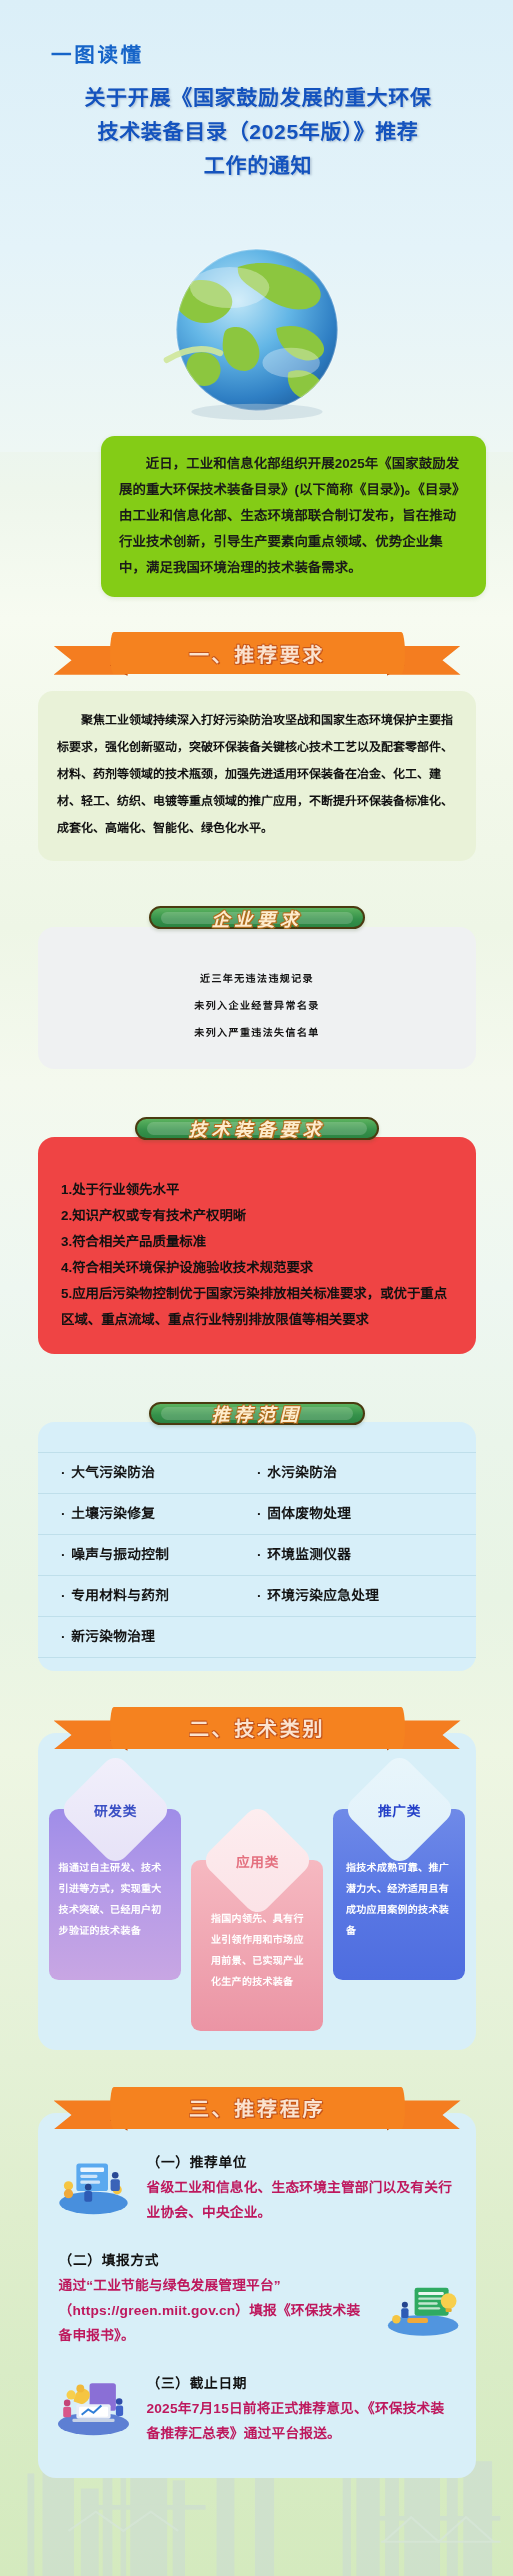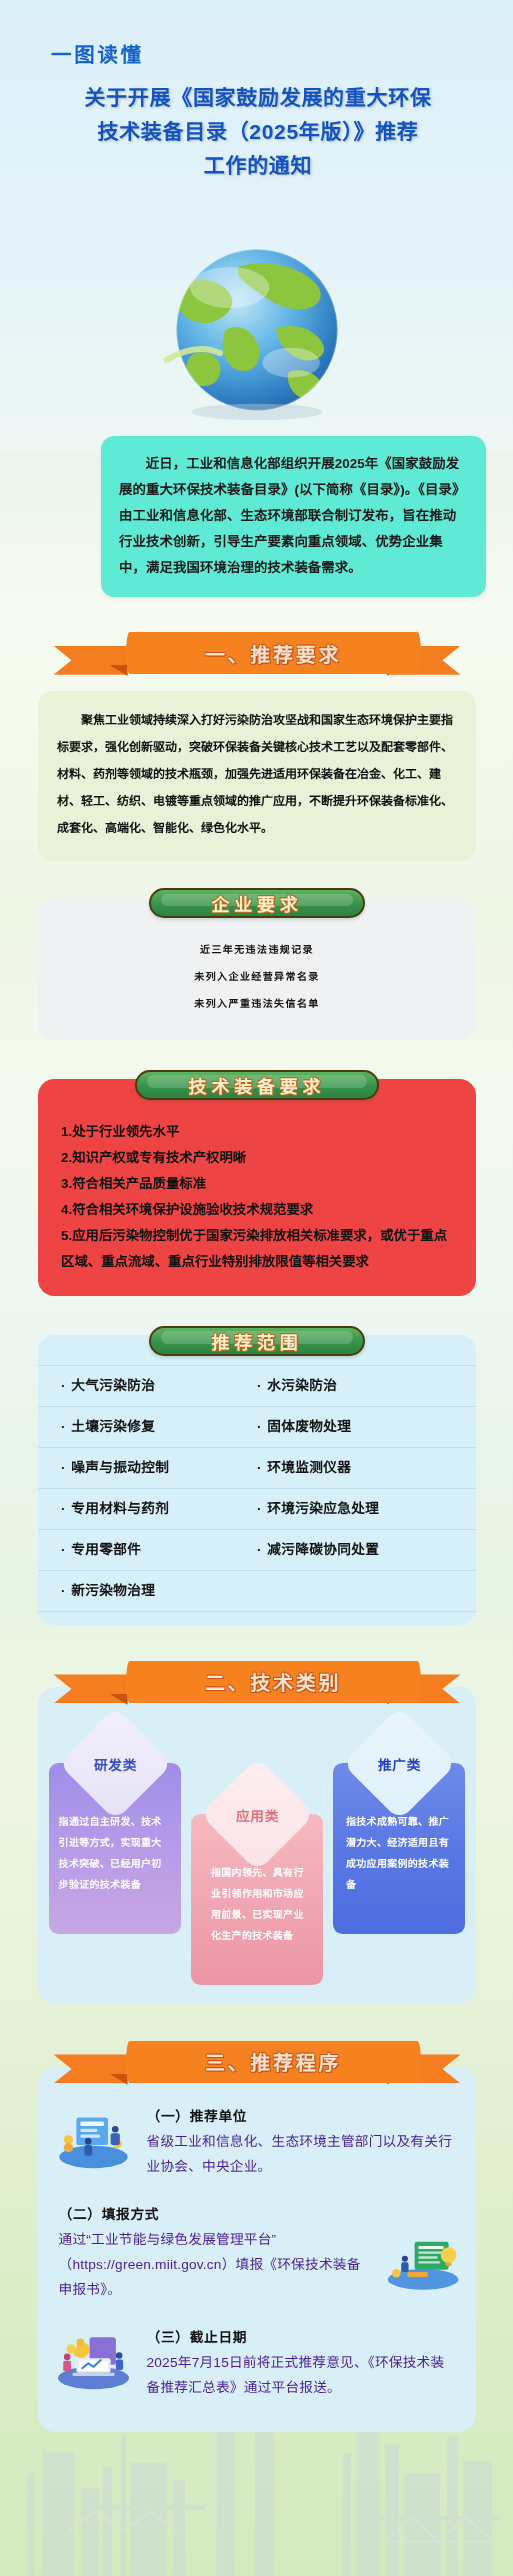--- a/index.html
+++ b/index.html
@@ -43,21 +43,21 @@
     position: absolute; left: 50%; top: 226px; transform: translateX(-50%);
     width: 205px; height: 205px;
   }
 
   
   .page { position: relative; z-index: 2; }
 
   
   .intro-card {
     position: absolute; left: 101px; top: 436px; width: 385px;
-    background: #5eead4;
+    background: #84cc16;
     border-radius: 13.7px;
     padding: 15px 18px 16.4px 18px;
     box-shadow: 0 1.4px 4.1px rgba(120,150,80,.14);
   }
   .intro-text {
     font-size: 13.4px; line-height: 26px; color: #1a1a1a;
     font-weight: 700; text-indent: 2em; letter-spacing: 0.1px;
   }
 
   
@@ -68,40 +68,41 @@
     position: absolute; top: 13.7px; width: 74px; height: 29px; background: #f47d20;
   }
   .ribbon .tail-l { left: -56px; clip-path: polygon(0 0, 100% 0, 100% 100%, 0 100%, 18px 50%); }
   .ribbon .tail-r { right: -56px; clip-path: polygon(0 0, 100% 0, calc(100% - 18px) 50%, 100% 100%, 0 100%); }
   .ribbon .fold-l, .ribbon .fold-r {
     position: absolute; top: 33px; width: 18px; height: 11px; background: #c9540d;
   }
   .ribbon .fold-l { left: 0; clip-path: polygon(0 0, 100% 0, 100% 100%); }
   .ribbon .fold-r { right: 0; clip-path: polygon(0 0, 100% 0, 0 100%); }
   .ribbon .body {
-    position: absolute; left: 16px; top: 0; width: 295px; height: 42px;
+    position: absolute; left: 0; top: 0; width: 295px; height: 42px;
     background: #f5821f;
     border-radius: 4.1px / 23px;
     display: flex; align-items: center; justify-content: center;
   }
   .ribbon .label {
     font-size: 20px; font-weight: 800; color: #fbe3cf;
     letter-spacing: 2.7px;
     text-shadow: 1.4px 1.4px 0 #c4541a, -0.7px -0.7px 0 #c4541a, 0.7px -0.7px 0 #c4541a, -0.7px 0.7px 0 #c4541a;
   }
 
   
   .pill {
-    margin: 0 auto; width: 216px; height: 30px;
+    margin: 18px auto; width: 216px; height: 23px;
     background: linear-gradient(180deg,#5cb35f 0%, #35914a 58%, #2b8442 100%);
     border: 2.1px solid #4a3a10;
     border-radius: 22px;
     display: flex; align-items: center; justify-content: center;
     position: relative; z-index: 5;
     box-shadow: 0 2.1px 3.4px rgba(60,90,40,.2);
+    font-style: italic;
   }
   .pill::after {
     content: ""; position: absolute; left: 9.6px; right: 9.6px; top: 3.4px; height: 12.3px;
     border-radius: 12.3px; background: rgba(255,255,255,.18);
   }
   .pill .label {
     font-size: 18px; font-weight: 800; letter-spacing: 4.8px;
     color: #fdeccd;
     text-shadow: 1.4px 1.4px 0 #b06a1a, -0.7px -0.7px 0 #b06a1a, 0.7px -0.7px 0 #b06a1a, -0.7px 0.7px 0 #b06a1a;
     position: relative; z-index: 2;
@@ -193,21 +194,21 @@
   .c-prm-body { background: linear-gradient(180deg,#6f8ae8 0%, #5a78e4 50%, #4e6ddf 100%); padding-left: 13px; }
 
   
   .proc-card {
     width: 438px; margin: -22px auto 0 auto; background: #d8eff8;
     border-radius: 18px; padding: 37px 20.5px 27px 20.5px;
   }
   .proc-block { position: relative; margin-bottom: 23px; }
   .proc-block:last-child { margin-bottom: 5px; }
   .proc-title { font-size: 13.7px; font-weight: 700; color: #111; line-height: 25px; letter-spacing: 0.7px; }
-  .proc-text { font-size: 13.7px; font-weight: 400; color: #4c1d95; line-height: 25px; letter-spacing: 0.2px; }
+  .proc-text { font-size: 13.7px; font-weight: 700; color: #be185d; line-height: 25px; letter-spacing: 0.2px; }
   .indent-left { padding-left: 88px; }
   .indent-right { padding-right: 93px; }
   .proc-icon { position: absolute; width: 79px; height: 63px; }
   .proc-icon.left { left: -4.1px; top: 4.1px; }
   .proc-icon.right { right: -6.8px; top: 31.5px; }
 
   .header-title-wrap { position: absolute; left: 0; top: 0; width: 514px; }
   .eyebrow {
     position: absolute; left: 51px; top: 38px;
     font-size: 20.5px; font-weight: 800; color: #1664c8; letter-spacing: 2.7px;
@@ -366,24 +367,20 @@
     </div>
     <div class="scope-row">
       <div class="scope-cell"><span class="dot">·</span><span>噪声与振动控制</span></div>
       <div class="scope-cell"><span class="dot">·</span><span>环境监测仪器</span></div>
     </div>
     <div class="scope-row">
       <div class="scope-cell"><span class="dot">·</span><span>专用材料与药剂</span></div>
       <div class="scope-cell"><span class="dot">·</span><span>环境污染应急处理</span></div>
     </div>
     <div class="scope-row">
-      <div class="scope-cell"><span class="dot">·</span><span>专用零部件</span></div>
-      <div class="scope-cell"><span class="dot">·</span><span>减污降碳协同处置</span></div>
-    </div>
-    <div class="scope-row">
       <div class="scope-cell"><span class="dot">·</span><span>新污染物治理</span></div>
       <div class="scope-cell"></div>
     </div>
   </div>
 
   <div style="height:36px"></div>
 
   <div class="ribbon">
     <div class="tail-l"></div>
     <div class="tail-r"></div>

